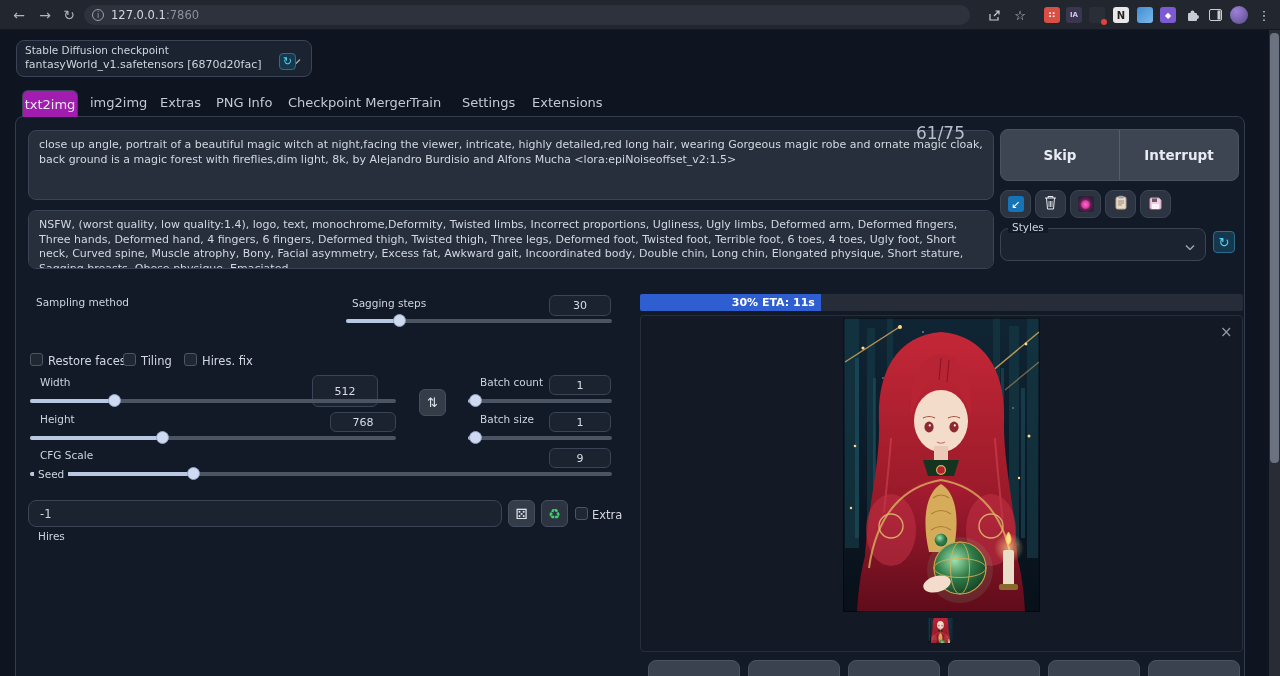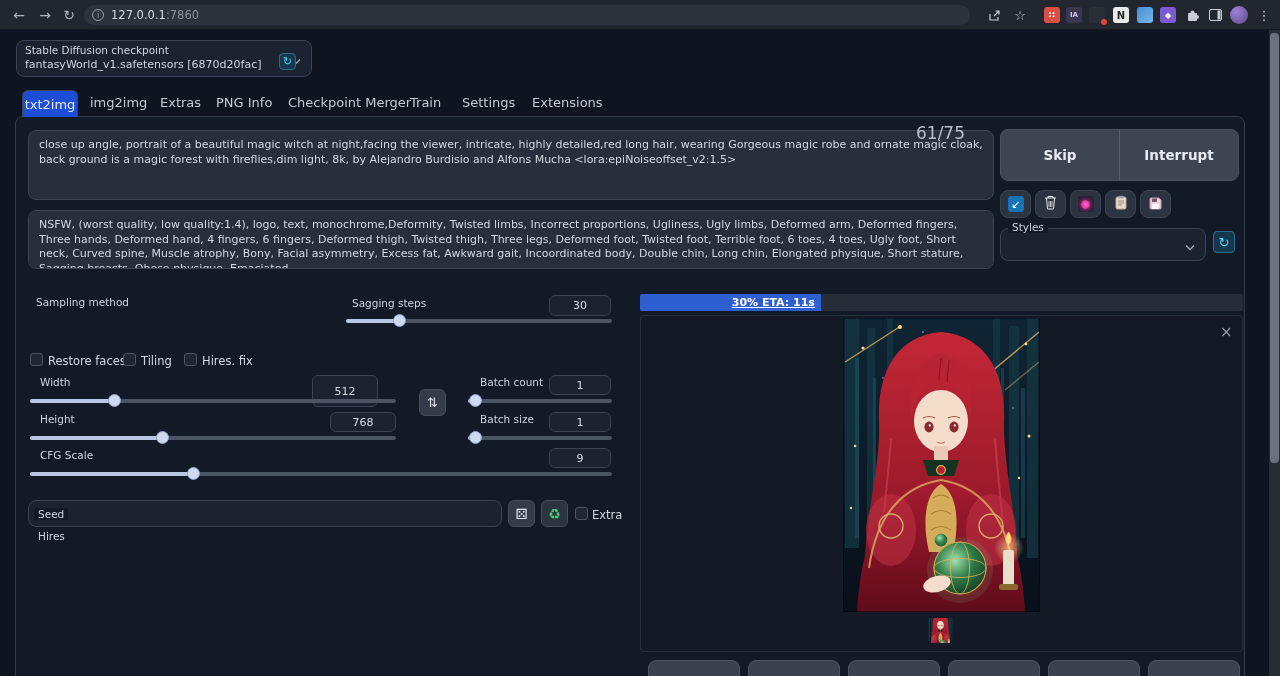--- a/index.html
+++ b/index.html
@@ -20,21 +20,21 @@
   .avatar-circ { border-radius:50%; background:radial-gradient(circle at 35% 30%, #9d82d8, #5a4a8a); }
 
   
   .lbl { position:absolute; font-size:10.5px; color:#ced4de; white-space:nowrap; }
   .box { position:absolute; background:#1b2330; border:1px solid #3a4456; border-radius:8px; }
   .numbox { position:absolute; background:#1b2330; border:1px solid #3a4456; border-radius:6px; font-size:11px; color:#d8dde6; display:flex; align-items:center; justify-content:center; }
   .dd-value { position:absolute; left:11px; top:50%; transform:translateY(-50%); font-size:11.5px; color:#cfd5de; }
   .chev { position:absolute; right:10px; top:50%; transform:translateY(-50%); }
 
   .tab { position:absolute; top:95px; font-size:13px; color:#c3cad6; cursor:pointer; }
-  .tab-active-box { position:absolute; left:22px; top:90px; width:56px; height:27px; background:#1d4ed8; border:1px solid #3a4456; border-bottom:none; border-radius:6px 6px 0 0; z-index:3; display:flex; align-items:center; justify-content:center; font-size:13px; color:#e8eaf0; cursor:pointer; }
+  .tab-active-box { position:absolute; left:22px; top:90px; width:56px; height:27px; background:#a21caf; border:1px solid #3a4456; border-bottom:none; border-radius:6px 6px 0 0; z-index:3; display:flex; align-items:center; justify-content:center; font-size:13px; color:#e8eaf0; cursor:pointer; }
   .content { position:absolute; left:15px; top:116px; width:1230px; height:600px; background:#121927; border:1px solid #333c4d; border-radius:8px 8px 0 0; }
 
   textarea.prompt { position:absolute; background:#272e3c; border:1px solid #3a4456; border-radius:8px; color:#d3d8e0; font-family:"DejaVu Sans","Liberation Sans",sans-serif; font-size:11px; line-height:14.5px; padding:7px 10px; resize:none; outline:none; }
   .token-counter { position:absolute; font-size:17px; color:#b7bfcc; text-align:right; z-index:2; }
 
   .dualbtn { position:absolute; left:1000px; top:129px; width:239px; height:52px; background:#3d4553; border:1px solid #4a5260; border-radius:8px; display:flex; overflow:hidden; }
   .dualbtn > div { flex:1; display:flex; align-items:center; justify-content:center; font-size:13.5px; font-weight:600; color:#e8ebf1; cursor:pointer; }
   .dualbtn > div:first-child { border-right:1px solid #565e6c; }
 
   .tool-btn { position:absolute; top:190px; width:31px; height:28px; background:#2c3442; border:1px solid #3b4454; border-radius:8px; display:flex; align-items:center; justify-content:center; cursor:pointer; }
@@ -46,21 +46,21 @@
   .slider .track { position:absolute; left:0; right:0; top:5px; height:4px; background:#4b5463; border-radius:2px; }
   .slider .fill { position:absolute; left:0; top:5px; height:4px; background:#b9c7e2; border-radius:2px; }
   .slider .thumb { position:absolute; top:0; width:13px; height:13px; margin-left:-6px; background:#cfd9ef; border:1px solid #8fa3c8; border-radius:50%; }
 
   .cb { position:absolute; width:13px; height:13px; background:#1f2733; border:1px solid #4b5563; border-radius:3px; cursor:pointer; }
   .cb-lbl { position:absolute; font-size:11.5px; color:#d3d8e0; }
 
   .sq-btn { position:absolute; width:27px; height:27px; background:#343c4a; border:1px solid #454e5e; border-radius:6px; display:flex; align-items:center; justify-content:center; cursor:pointer; font-size:13px; color:#dfe3ea; }
 
   .progress-track { position:absolute; left:640px; top:294px; width:603px; height:17px; background:#262d39; border-radius:2px; overflow:hidden; }
-  .progress-fill { height:100%; background:#2e5ed0; display:flex; align-items:center; justify-content:flex-end; padding-right:6px; font-size:11px; font-weight:bold; color:#fff; white-space:nowrap;text-decoration:underline; }
+  .progress-fill { height:100%; background:#2e5ed0; display:flex; align-items:center; justify-content:flex-end; padding-right:6px; font-size:11px; font-weight:bold; color:#fff; white-space:nowrap; }
 
   .preview-box { position:absolute; left:640px; top:315px; width:603px; height:337px; background:#141a25; border:1px solid #262e3c; border-radius:4px; }
   .close-x { position:absolute; left:1220px; top:323px; font-size:15px; color:#8f97a6; cursor:pointer; z-index:4; }
 
   .gal-btn { position:absolute; top:660px; width:92px; height:24px; background:#3a4250; border:1px solid #4a5362; border-radius:8px; cursor:pointer; }
 
   .scrollbar { position:absolute; left:1269px; top:30px; width:11px; height:646px; background:#272c35; }
   .scroll-thumb { position:absolute; left:1270px; top:33px; width:9px; height:430px; background:#6b7280; border-radius:4px; }
 
   .ov-lbl { background:#121927; padding:0 4px; z-index:2; }
@@ -233,21 +233,21 @@
   </div>
 
   <span class="lbl" style="left:40px;top:449px">CFG Scale</span>
   <div class="numbox" style="left:549px;top:448px;width:62px;height:20px">9</div>
   <div class="slider" style="left:30px;top:467px;width:582px">
     <div class="track"></div>
       <div class="fill" style="width:28%"></div>
       <div class="thumb" style="left:28%"></div>
   </div>
 
-  <span class="lbl ov-lbl" style="left:34px;top:508px">Seed</span>
+  <span class="lbl ov-lbl" style="left:34px;top:468px">Seed</span>
   <div class="box" style="left:28px;top:500px;width:474px;height:27px">
     <span class="dd-value">-1</span>
   </div>
   <div class="sq-btn" style="left:508px;top:500px;font-size:14px">
       <span>⚄</span>
     </div>
   <div class="sq-btn" style="left:541px;top:500px;background:#2c3442;color:#3ecf6e;font-size:14px">
       <span>♻</span>
     </div>
   <div class="cb" style="left:575px;top:507px"></div>

